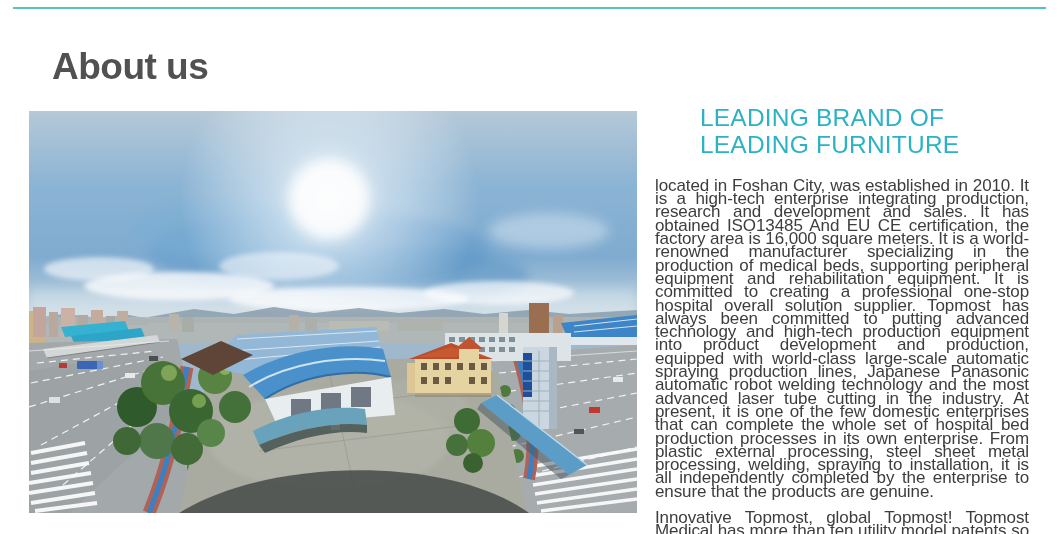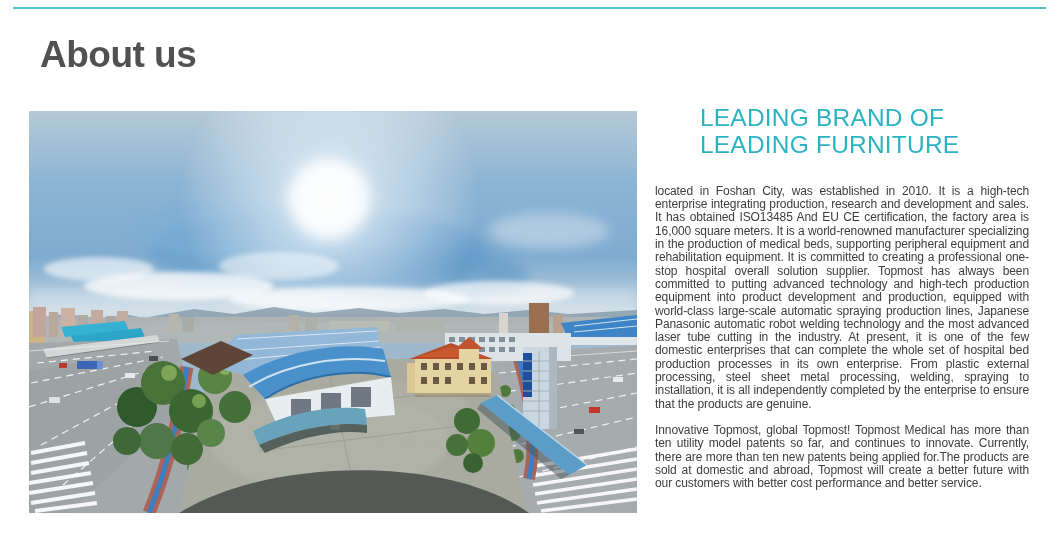--- a/index.html
+++ b/index.html
@@ -6,42 +6,42 @@
   body{
     width:1059px;height:534px;position:relative;overflow:hidden;
     background:#ffffff;
     font-family:"Liberation Sans", sans-serif;
   }
   .top-rule{
     position:absolute;left:13px;right:13px;top:7px;height:2px;
     background:var(--rule,#56c3c8);
   }
   .about-title{
-    position:absolute;left:40px;top:34px;margin:0;
+    position:absolute;left:40px;top:34px;margin:12px;
     font-size:37px;font-weight:bold;color:var(--title,#515151);
     letter-spacing:-0.5px;
   }
   .photo-wrap{
     position:absolute;left:29px;top:111px;width:608px;height:402px;
     overflow:hidden;background:#9fb8cc;
   }
   .photo-wrap svg{display:block;width:100%;height:100%;}
   .right-col{
     position:absolute;left:655px;top:104px;width:374px;
   }
   .lead-heading{
-    margin:0 0 26px 45px;
+    margin:0 0 20px 45px;
     color:var(--accent,#2bb3c4);
     font-size:24.5px;line-height:1.12;font-weight:400;
     letter-spacing:0.2px;
   }
   .lead-heading span{display:block;}
   .body-copy p{
     margin:0 0 13px 0;
-    font-size:12px;line-height:13.3px;
+    font-size:17px;line-height:13.3px;
     letter-spacing:-0.1px;
     color:var(--body,#3d3d3d);
     text-align:justify;
   }
 </style>
 </head>
 <body>
 
 <div class="top-rule"></div>
 

